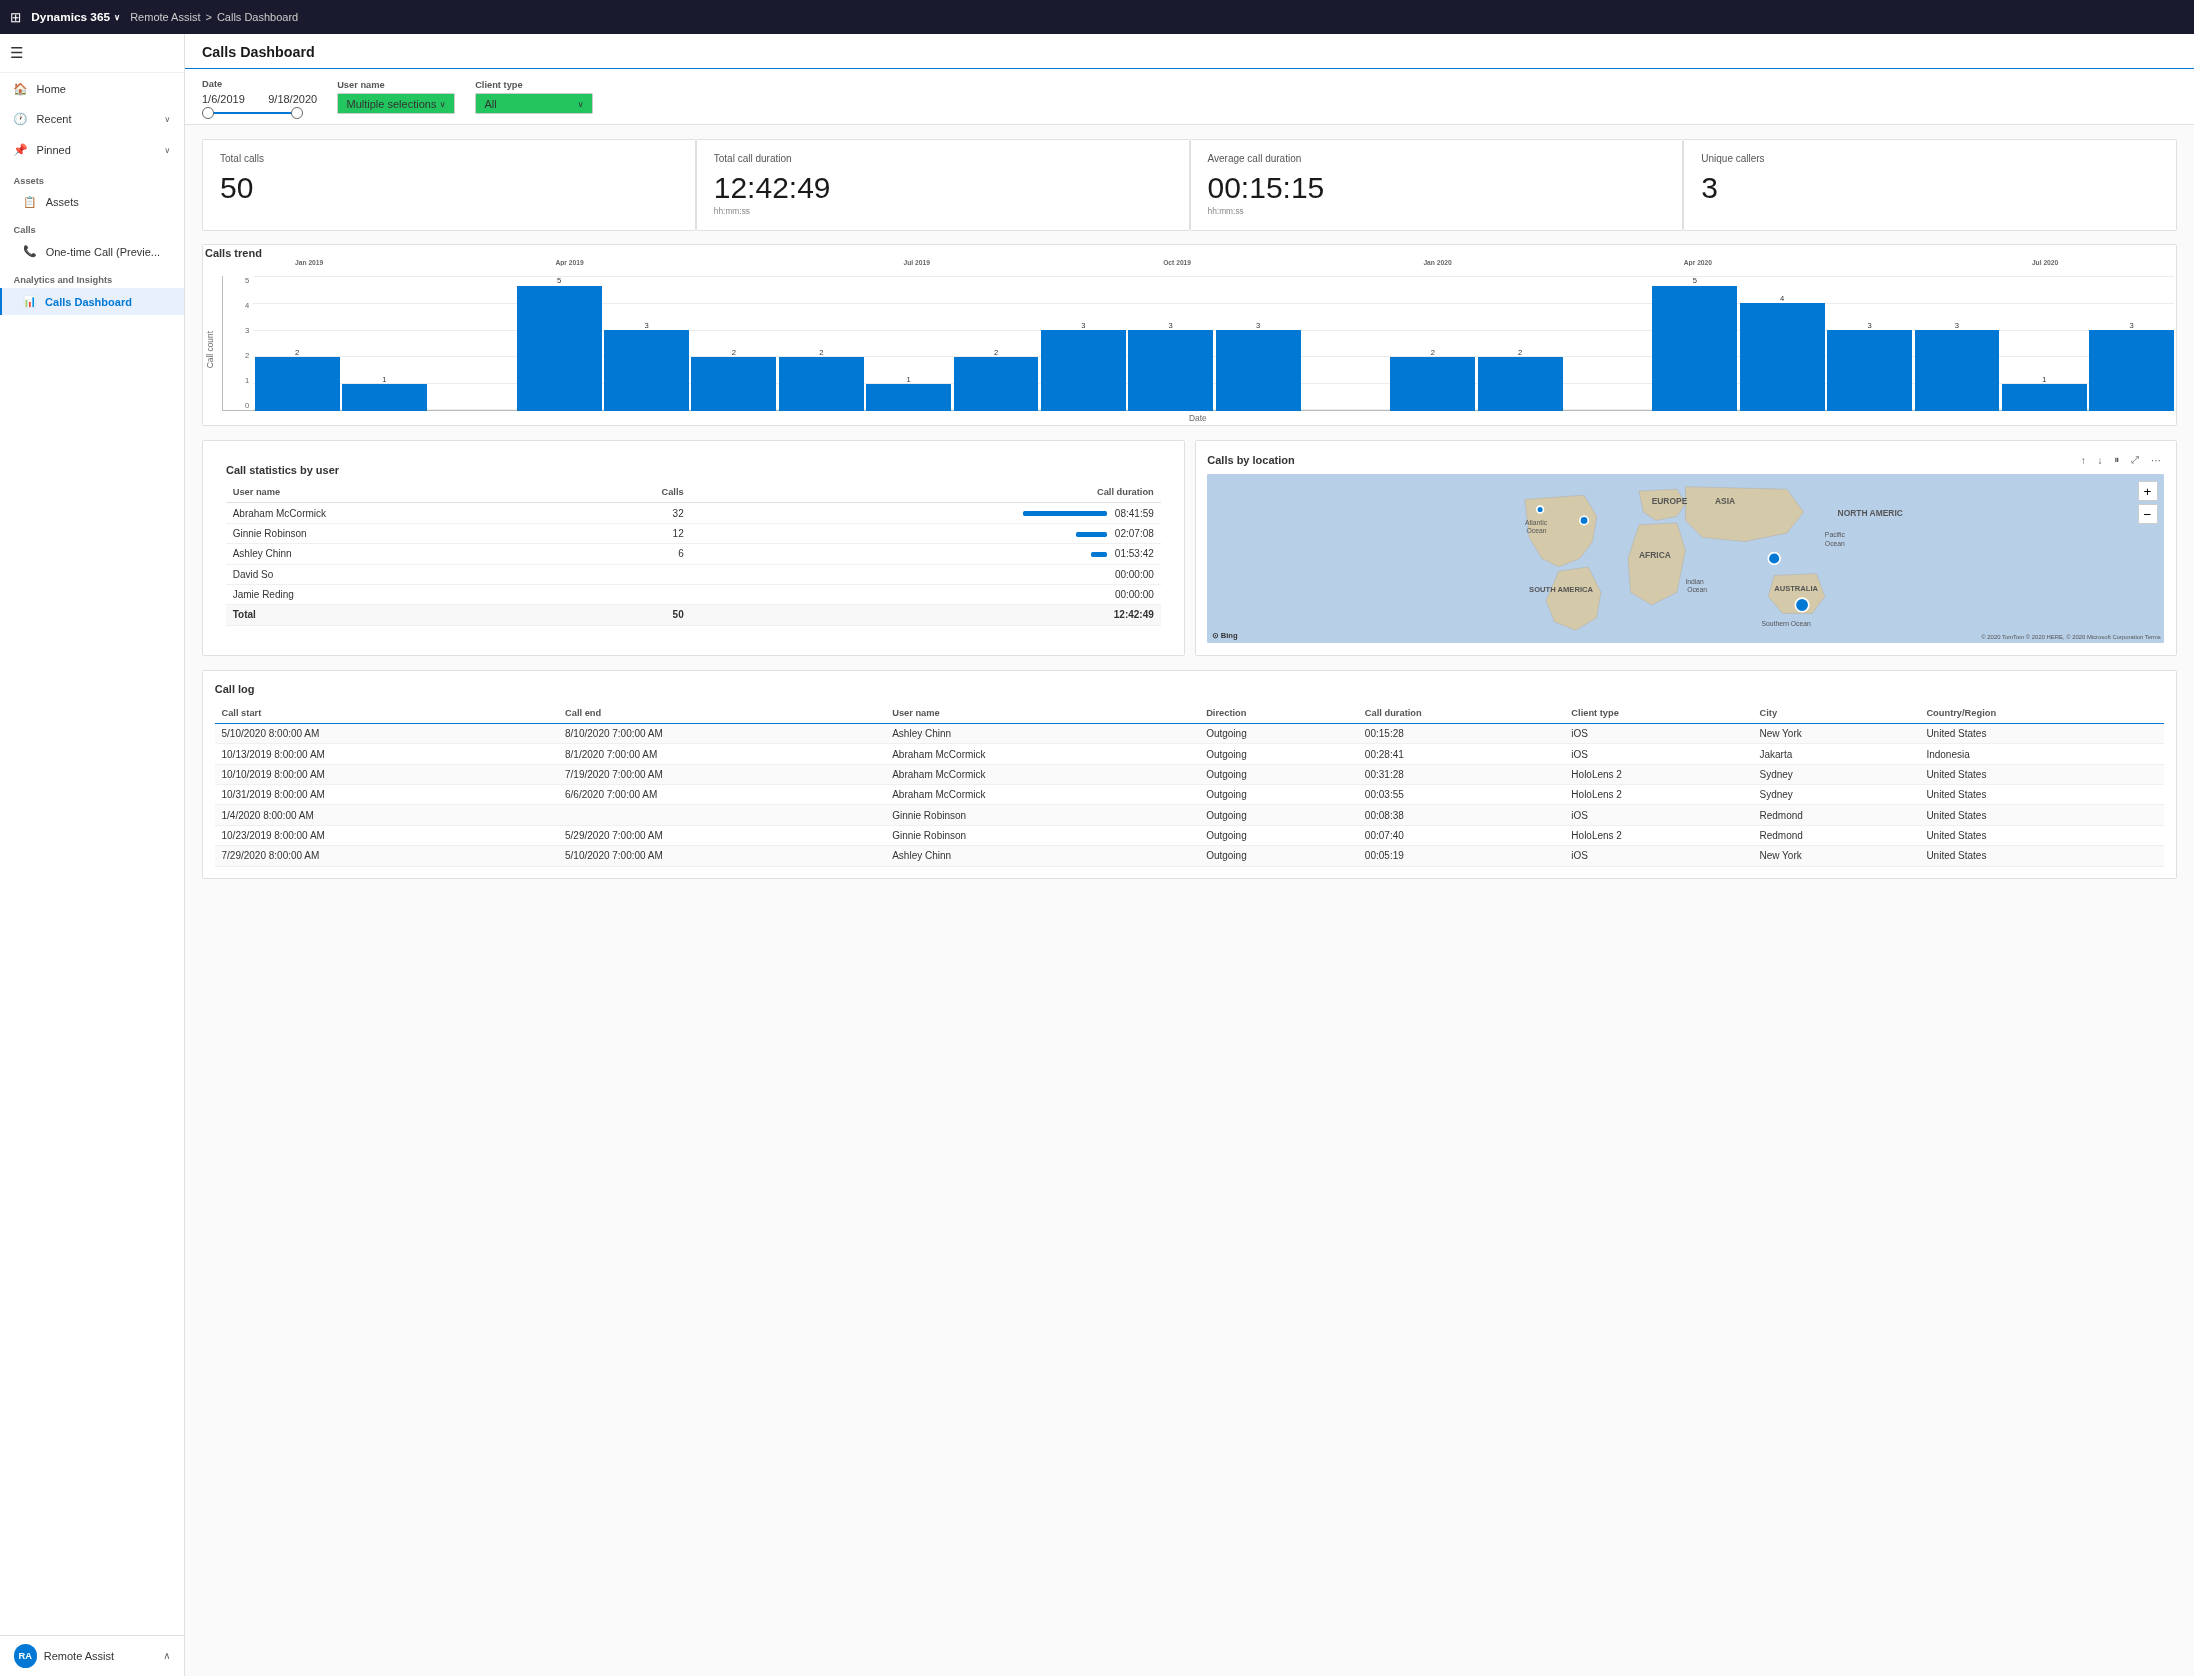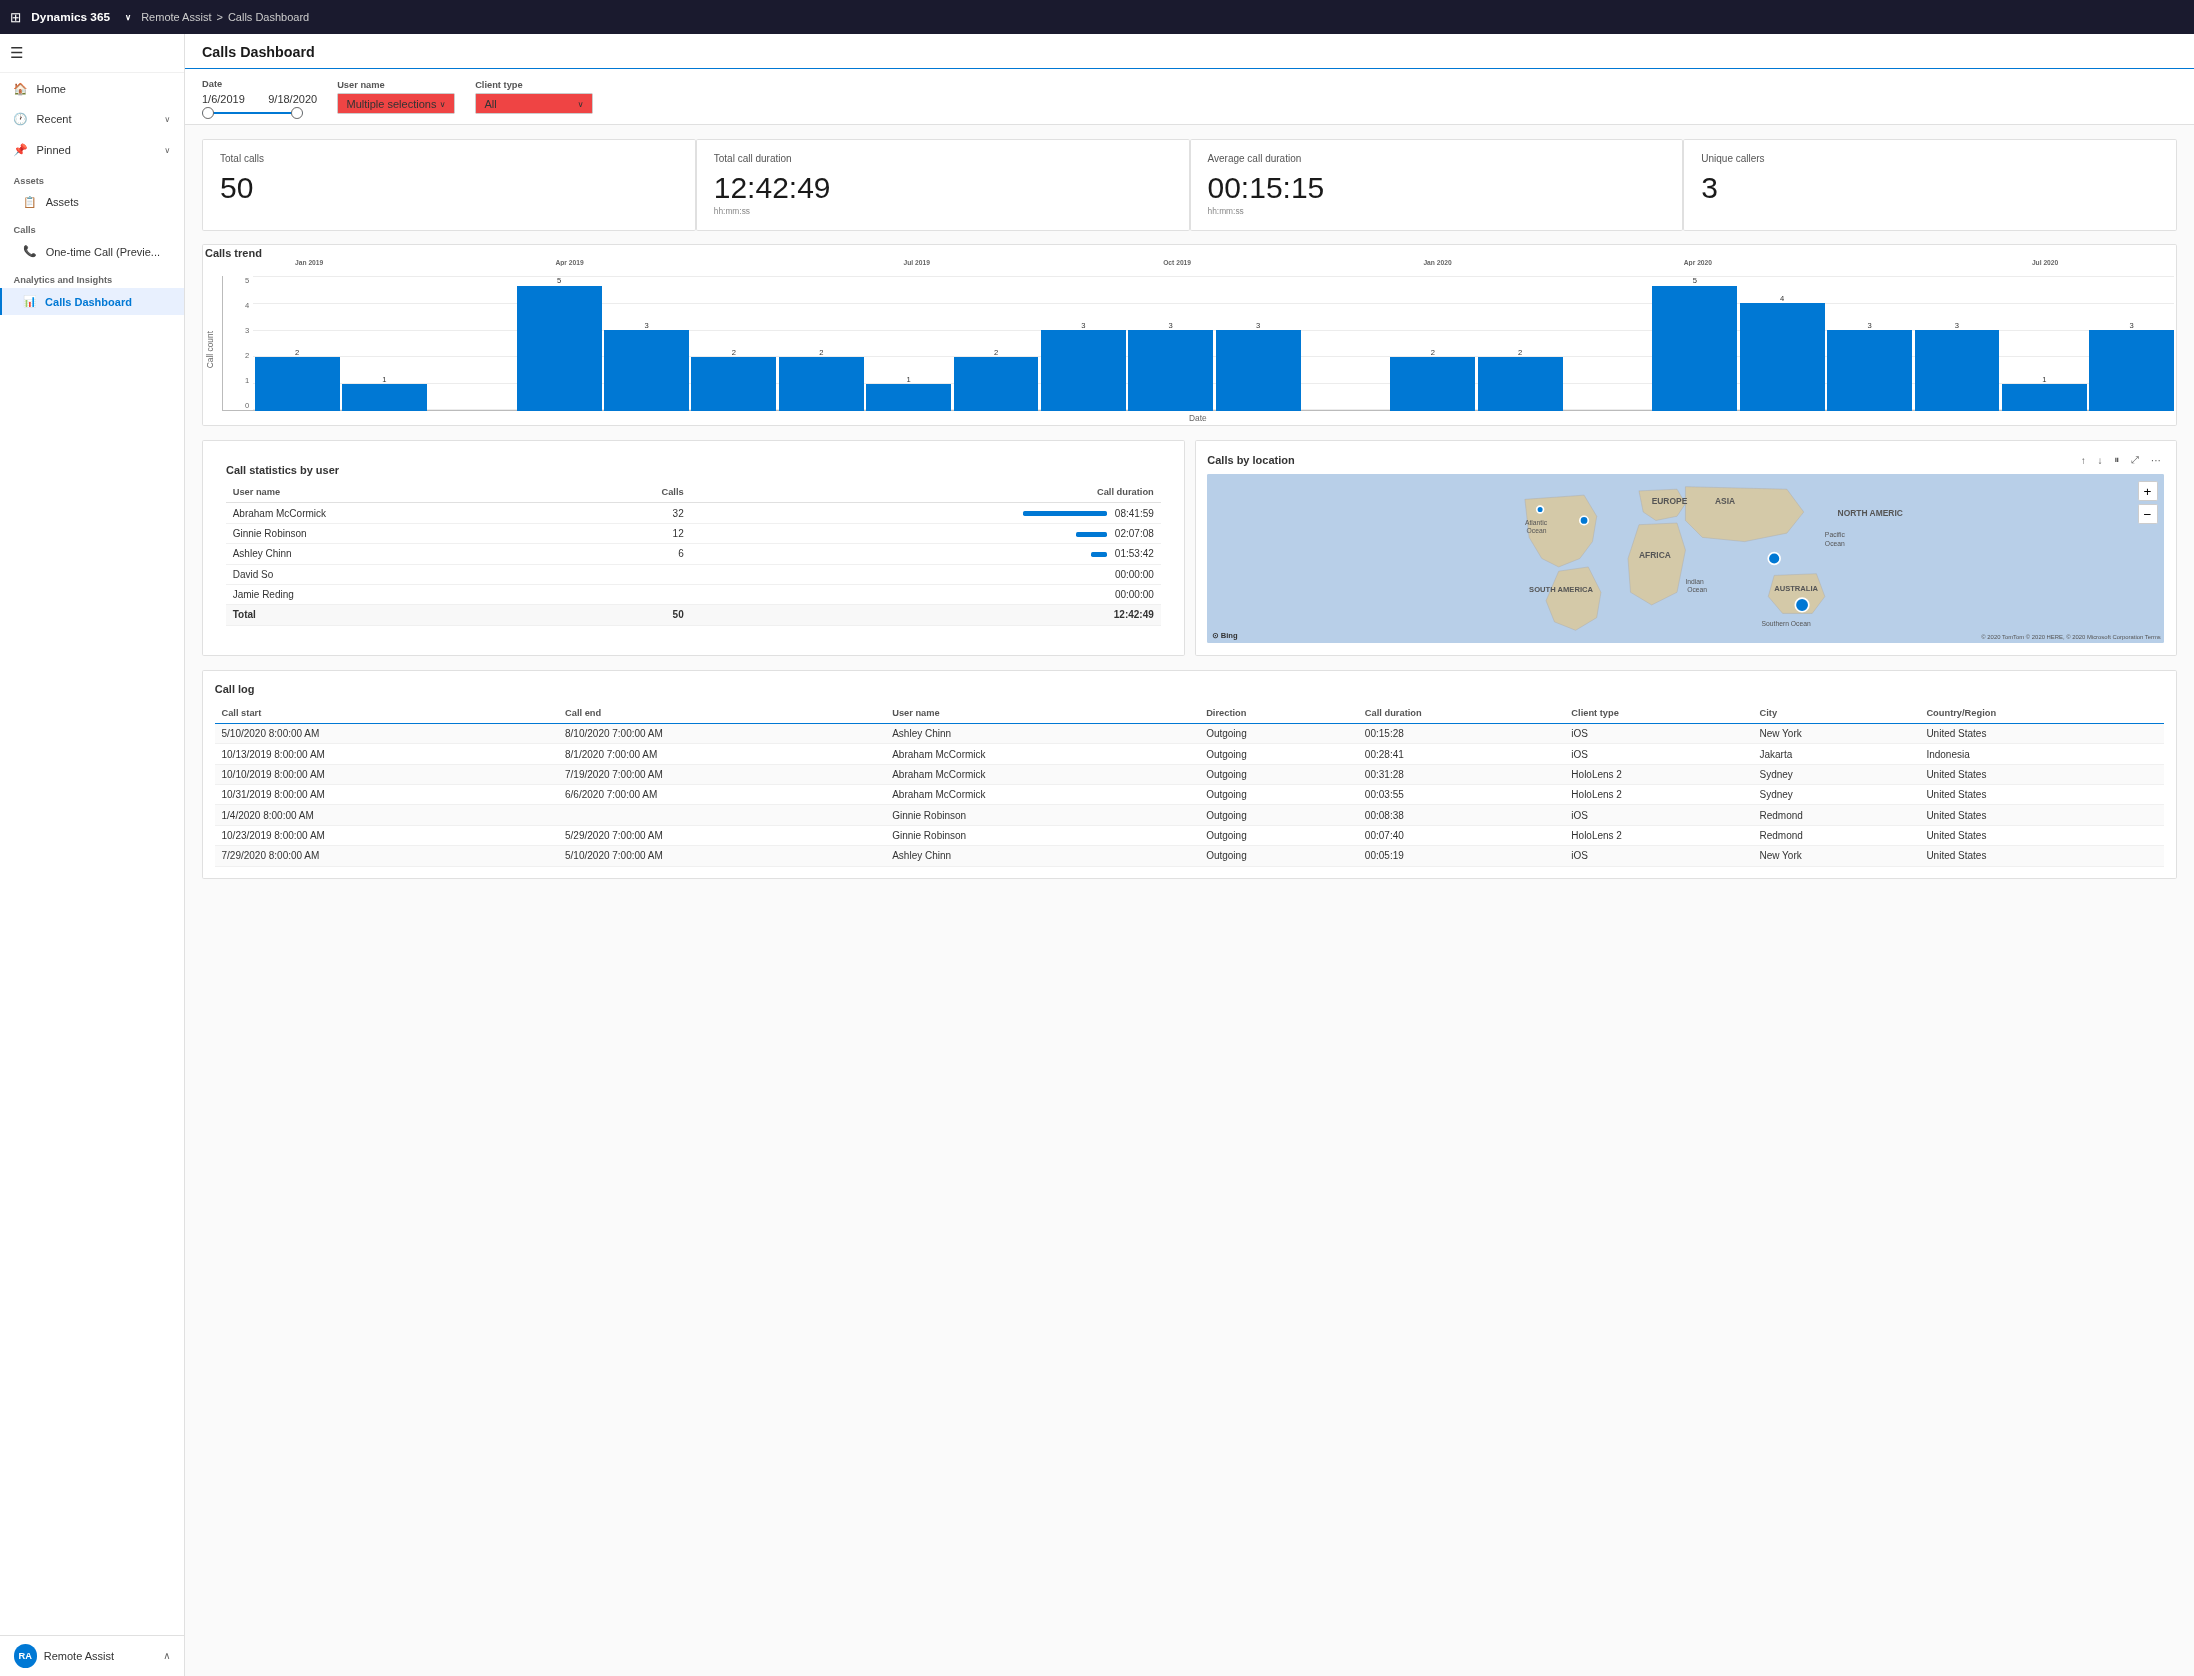--- a/index.html
+++ b/index.html
@@ -10,21 +10,21 @@
       background: #1a1a2e;
       color: white;
       height: 34px;
       display: flex;
       align-items: center;
       padding: 0 10px;
       gap: 10px;
       flex-shrink: 0;
     }
     .top-nav .waffle-icon { font-size: 13.5px; cursor: pointer; }
-    .top-nav .app-name { font-size: 11.8px; font-weight: 600; color: white; display: flex; align-items: center; gap: 15px; }
+    .top-nav .app-name { font-size: 11.8px; font-weight: 600; color: white; display: flex; align-items: center; gap: 4px; }
     .top-nav .breadcrumb { color: #ccc; font-size: 11px; display: flex; align-items: center; gap: 5px; }
 
     
     .app-body { display: flex; flex: 1; overflow: hidden; }
 
     
     .sidebar {
       width: 185px;
       background: #fff;
       border-right: 0.8px solid #e0e0e0;
@@ -120,21 +120,21 @@
     .dropdown-filter {
       display: flex;
       align-items: center;
       gap: 0;
       border: 0.8px solid #ccc;
       border-radius: 1.7px;
       padding: 3.4px 8.4px;
       min-width: 118px;
       font-size: 11px;
       color: #333;
-      background: #ef4444;
+      background: #22c55e;
       cursor: pointer;
     }
     .dropdown-filter .chevron { margin-left: auto; font-size: 8.4px; }
 
     
     .kpi-row {
       display: grid;
       grid-template-columns: repeat(4, 1fr);
       padding: 13.5px 17px;
     }

